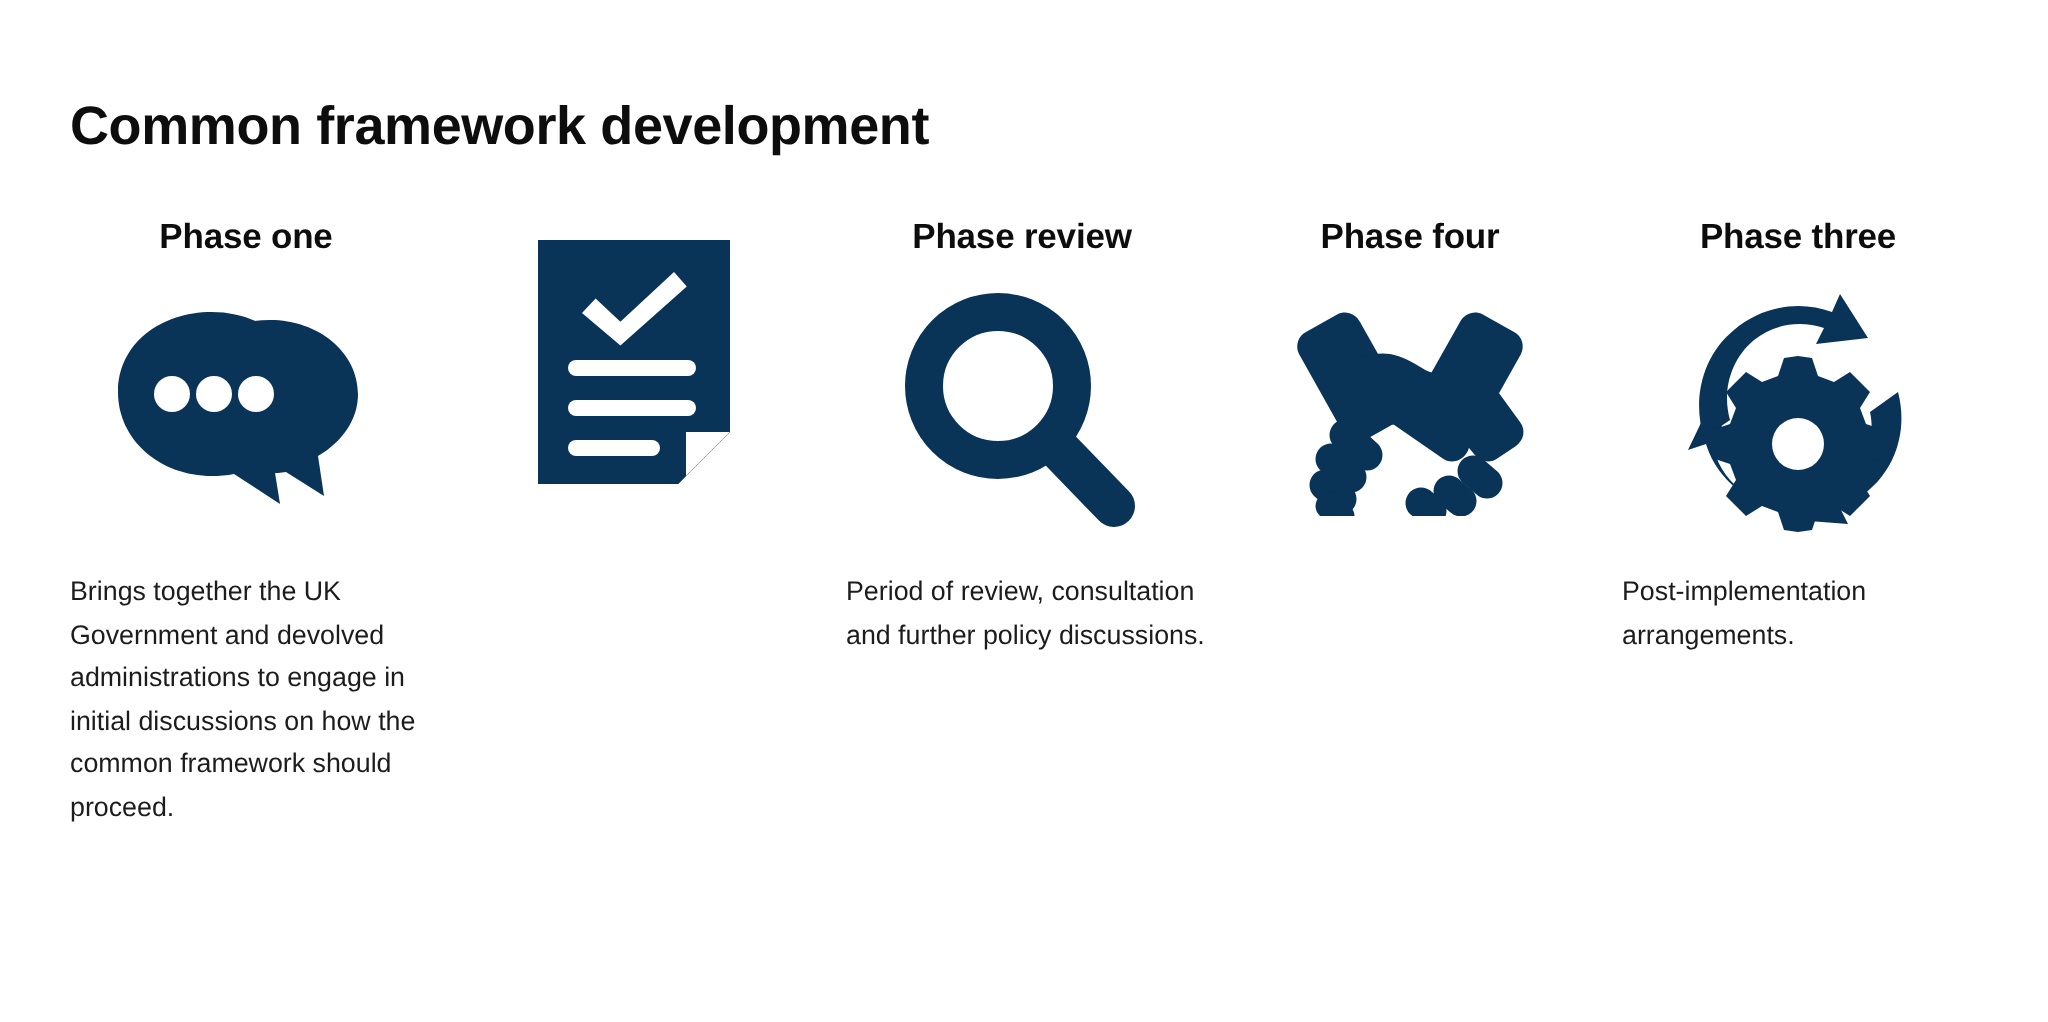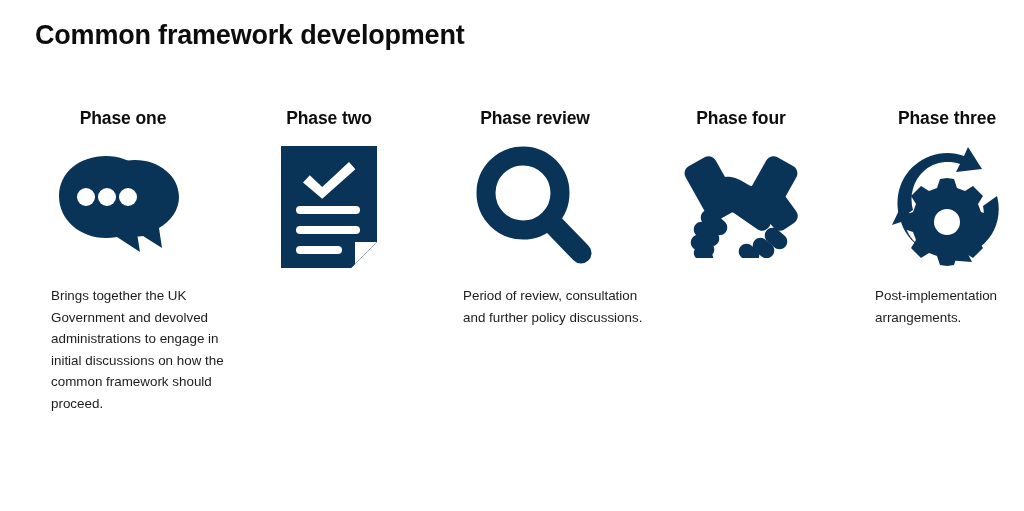--- a/index.html
+++ b/index.html
@@ -16,36 +16,35 @@
   }
   .infographic {
     position: relative;
     width: 1024px;
     height: 511px;
     background: #ffffff;
   }
   .page-title {
     position: absolute;
     left: 35px;
-    top: 20px;
+    top: 48px;
     font-size: 27px;
     font-weight: bold;
     color: #0d0d0d;
     letter-spacing: -0.2px;
     white-space: nowrap;
   }
   .phases {
     position: absolute;
     left: 35px;
     top: 105px;
     width: 975px;
     display: flex;
     flex-direction: row;
     align-items: flex-start;
-    gap: 12px;
   }
   .phase-col {
     width: 194px;
     flex: 0 0 194px;
     display: flex;
     flex-direction: column;
     align-items: flex-start;
   }
   .phase-heading {
     width: 176px;
@@ -68,21 +67,20 @@
   .phase-icon-wrap svg {
     display: block;
   }
   .phase-desc {
     width: 180px;
     margin-top: 4px;
     font-size: 13.4px;
     line-height: 21.5px;
     color: #1c1c1c;
     text-align: left;
-    margin-left: 16px;
   }
 </style>
 </head>
 <body>
 
 <div class="infographic">
 
   <div class="page-title">Common framework development</div>
 
   <div class="phases">
@@ -99,21 +97,20 @@
             <circle cx="27" cy="55" r="9"></circle>
             <circle cx="48" cy="55" r="9"></circle>
             <circle cx="69" cy="55" r="9"></circle>
           </g>
         </svg>
       </div>
       <div class="phase-desc">Brings together the UK Government and devolved administrations to engage in initial discussions on how the common framework should proceed.</div>
     </div>
 
     <div class="phase-col">
-      <div class="phase-heading">Phase two</div>
       <div class="phase-icon-wrap">
         <svg width="104" height="124" viewBox="0 0 104 124" aria-hidden="true">
           <path fill="#0a3358" d="M4 2h96v96l-26 26H4z"></path>
           <path fill="#0a3358" d="M100 98L74 124V98z"></path>
           <path fill="#ffffff" d="M78 98h22L78 120z"></path>
           <path fill="#ffffff" d="M26 38.5l6.8-7.2 12.4 11.6L72 18l6.4 7.2-33.2 29.6z"></path>
           <rect x="19" y="62" width="64" height="8" rx="4" fill="#ffffff"></rect>
           <rect x="19" y="82" width="64" height="8" rx="4" fill="#ffffff"></rect>
           <rect x="19" y="102" width="46" height="8" rx="4" fill="#ffffff"></rect>
         </svg>

